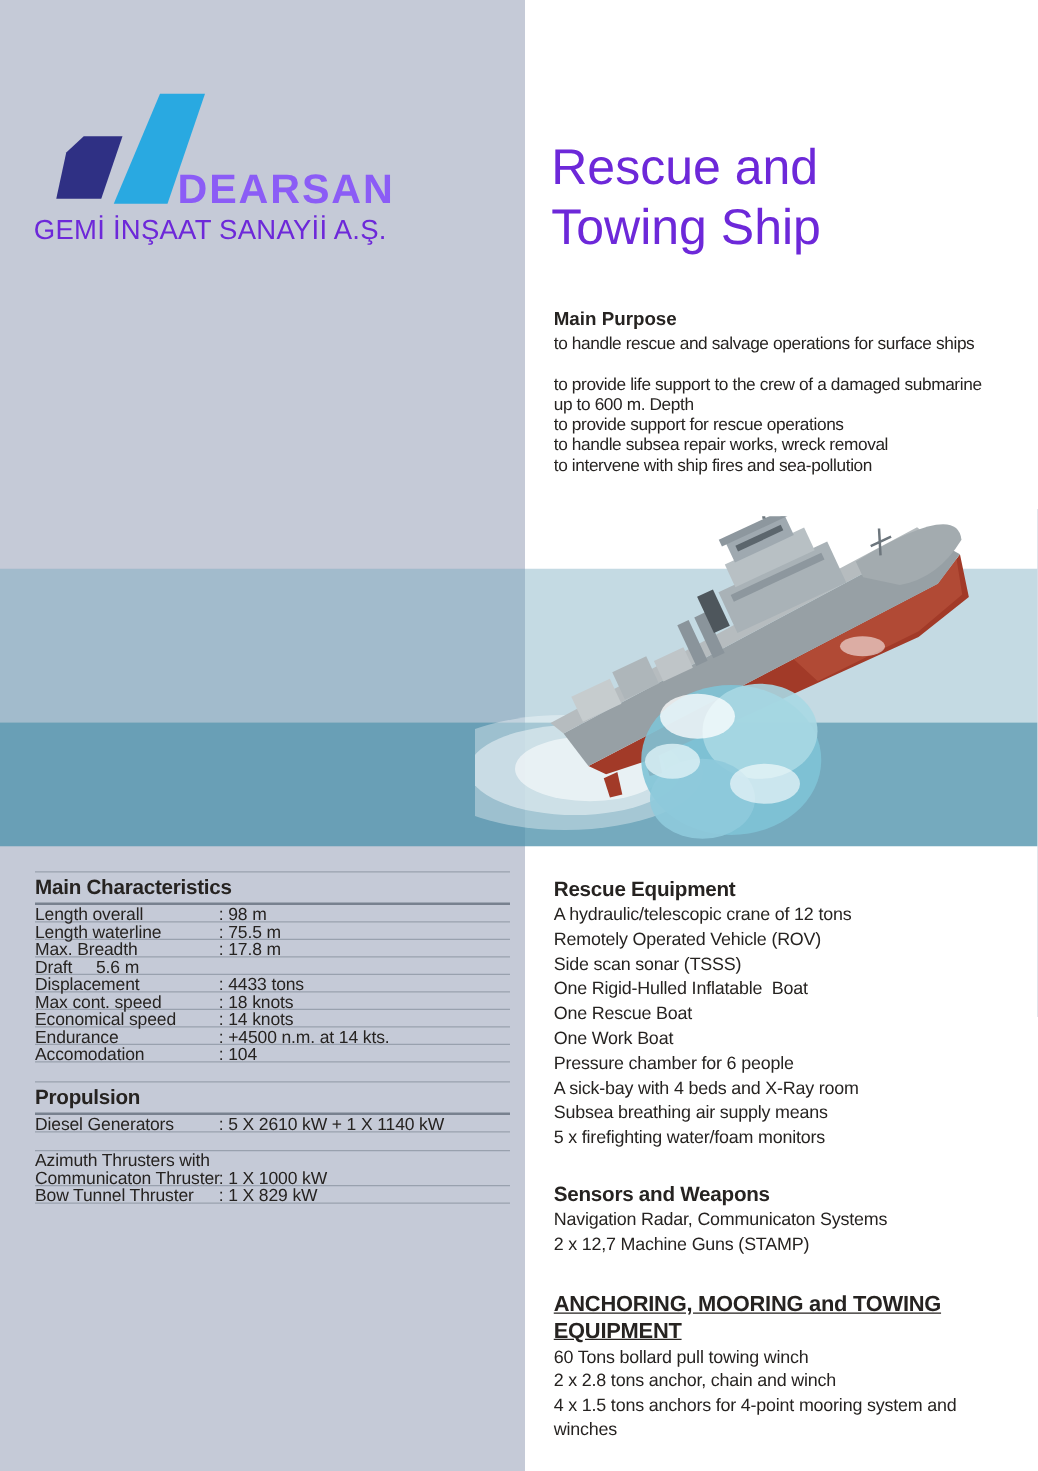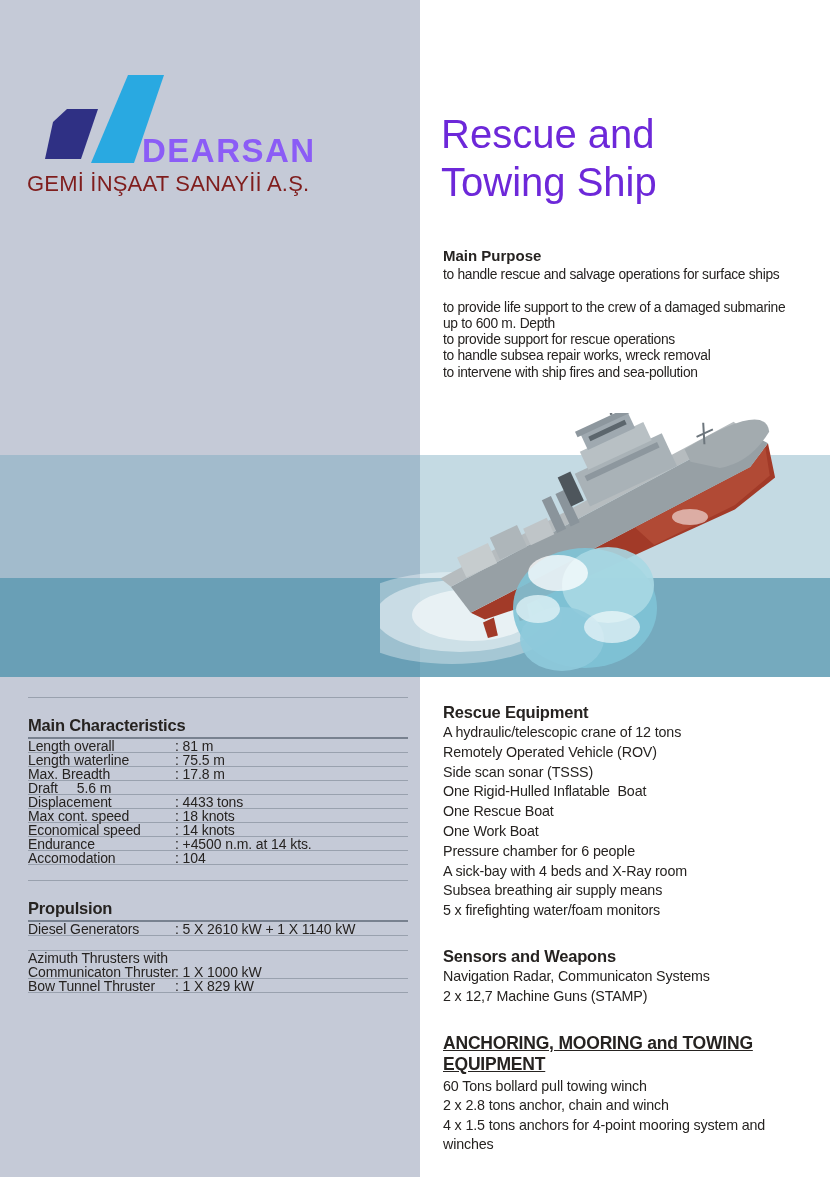--- a/index.html
+++ b/index.html
@@ -26,39 +26,39 @@
   .band-light{top:455px;height:123px;background:var(--band-overlay-light);}
   .band-dark{top:578px;height:99px;background:var(--band-overlay-dark);}
 
   .logo-mark{position:absolute;left:40px;top:62px;width:130px;height:105px;}
   .brand-name{
     position:absolute;left:142px;top:132px;
     font-size:33px;font-weight:bold;letter-spacing:1.5px;color:#8b5cf6;
   }
   .brand-subtitle{
     position:absolute;left:27px;top:171px;
-    font-size:22px;color:#7f1d1d;letter-spacing:0.2px;
+    font-size:22px;color:#6d28d9;letter-spacing:0.2px;
   }
 
   .page-title{
     position:absolute;left:441px;top:110px;width:380px;
     font-size:40px;line-height:48px;font-weight:400;color:#6d28d9;letter-spacing:0px;
   }
 
   .purpose{position:absolute;left:443px;top:247px;width:400px;}
   .purpose-heading{margin:0 0 3px 0;font-size:15px;font-weight:bold;}
   .purpose-line{font-size:13.8px;line-height:16.3px;min-height:16.3px;letter-spacing:-0.3px;white-space:pre-line;}
 
   .ship-illustration{position:absolute;left:380px;top:413px;width:450px;height:300px;}
 
   .specs{position:absolute;left:28px;top:697px;width:380px;}
   .spec-heading{
     border-top:1px solid var(--rule-thin);
     border-bottom:2px solid var(--rule-heavy);
-    padding-top:18px;height:21px;
+    padding-top:3px;height:21px;
     font-size:16.5px;font-weight:bold;letter-spacing:-0.2px;
   }
   .spec-row{
     display:flex;align-items:center;height:14px;box-sizing:border-box;
     border-bottom:1px solid var(--rule-thin);
     font-size:14px;letter-spacing:-0.1px;
   }
   .spec-row.no-rule{border-bottom:none;}
   .spec-label{width:147px;flex:0 0 147px;white-space:nowrap;}
   .spec-value{flex:1;white-space:nowrap;}
@@ -158,21 +158,21 @@
       <div class="purpose-line">to intervene with ship fires and sea-pollution</div>
     </div>
 </div>
 
 <div class="specs">
   <div>
     <div class="spec-heading">Main Characteristics</div>
     <div>
         <div class="spec-row">
           <span class="spec-label">Length overall</span>
-          <span class="spec-value">: 81 m</span>
+          <span class="spec-value">: 98 m</span>
         </div>
         <div class="spec-row">
           <span class="spec-label">Length waterline</span>
           <span class="spec-value">: 75.5 m</span>
         </div>
         <div class="spec-row">
           <span class="spec-label">Max. Breadth</span>
           <span class="spec-value">: 17.8 m</span>
         </div>
         <div class="spec-row">

